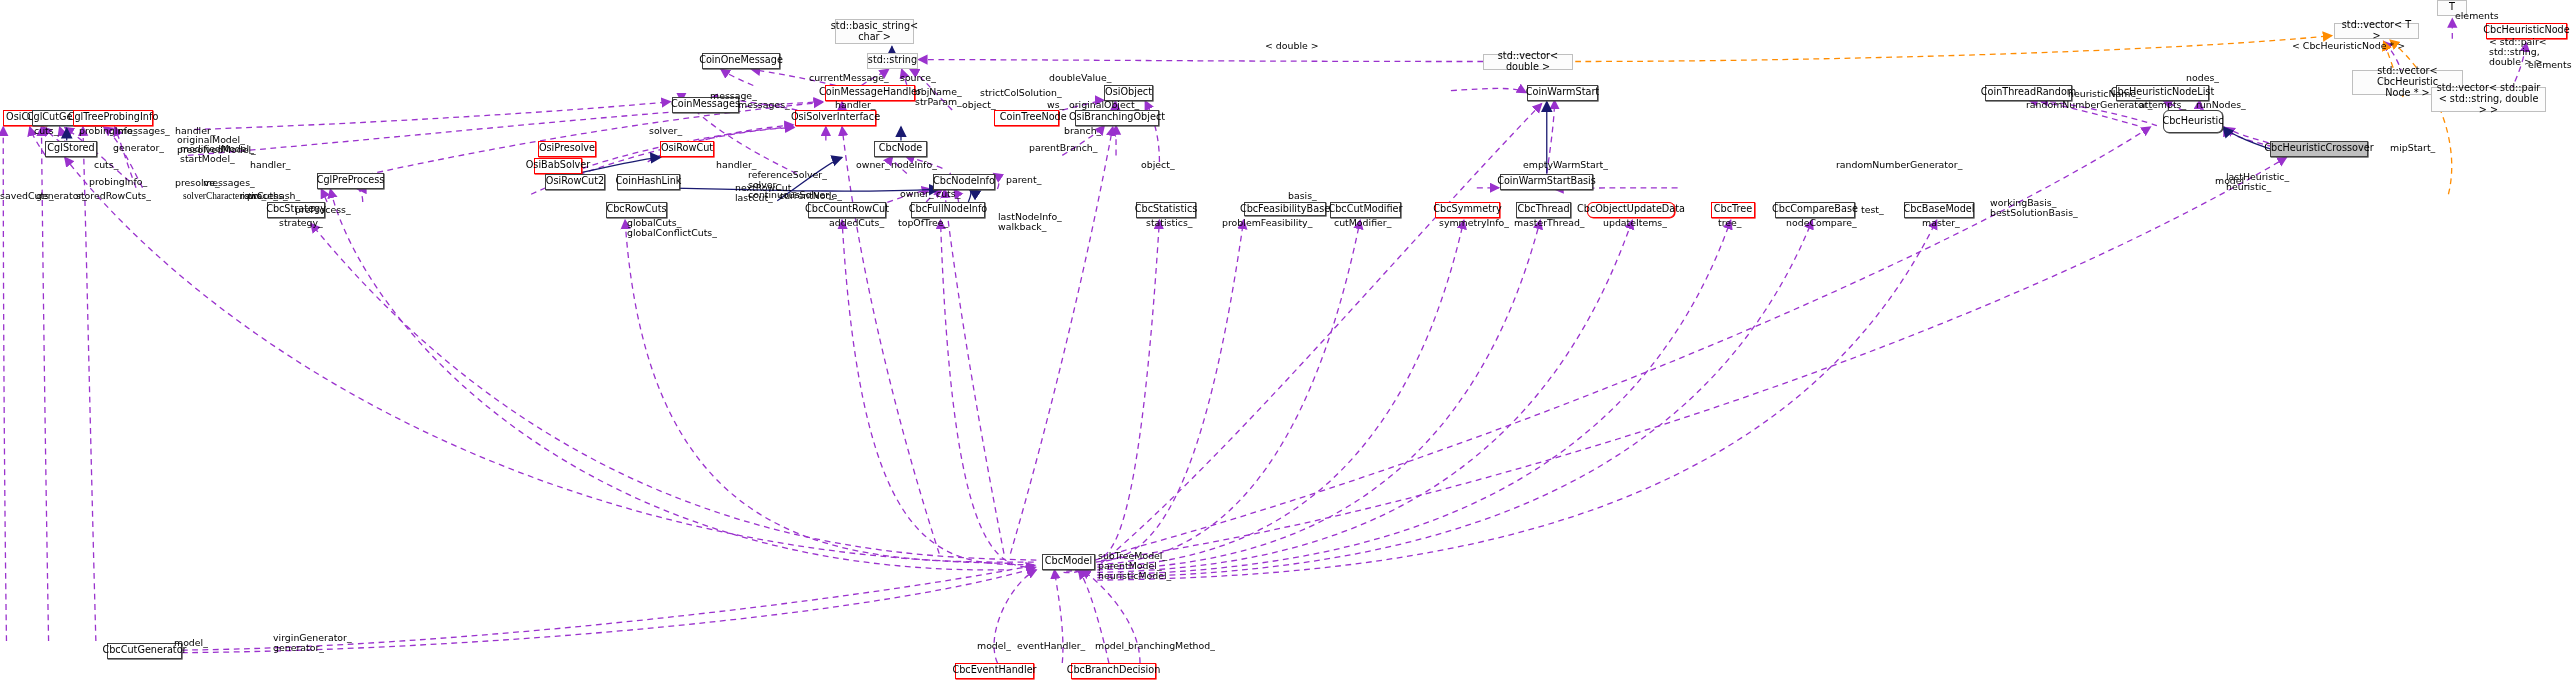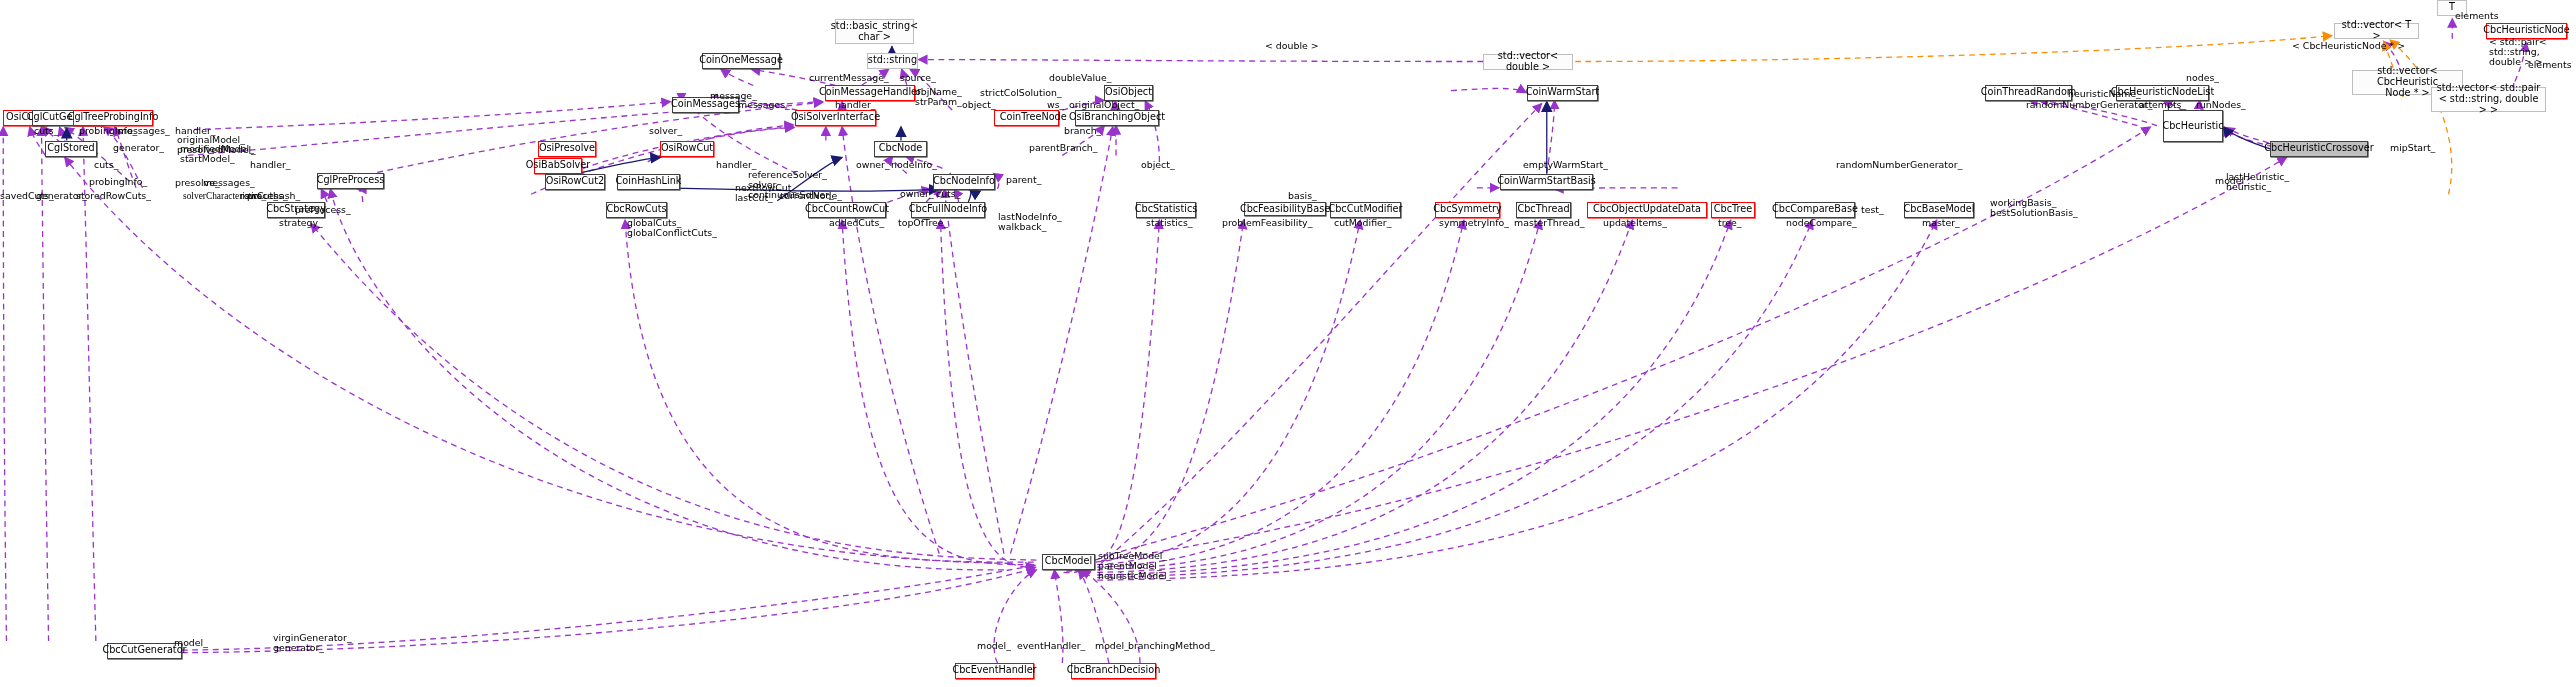--- a/index.html
+++ b/index.html
@@ -181,42 +181,42 @@
     <div class="node n-class" style="left: 1104px; top: 85px; width: 49px; height: 15.5px;">OsiObject</div>
     <div class="node n-class" style="left: 1527px; top: 85px; width: 71px; height: 15.5px;">CoinWarmStart</div>
     <div class="node n-class" style="left: 1985px; top: 85px; width: 87px; height: 15.5px;">CoinThreadRandom</div>
     <div class="node n-class" style="left: 2116px; top: 85px; width: 93px; height: 15.5px;">CbcHeuristicNodeList</div>
     <div class="node n-red" style="left: 2.6px; top: 110px; width: 44px; height: 15.5px;">OsiCuts</div>
     <div class="node n-class" style="left: 32px; top: 110px; width: 71px; height: 15.5px;">CglCutGenerator</div>
     <div class="node n-red" style="left: 73px; top: 110px; width: 80px; height: 15.5px;">CglTreeProbingInfo</div>
     <div class="node n-red" style="left: 795px; top: 110px; width: 81px; height: 15.5px;">OsiSolverInterface</div>
     <div class="node n-red" style="left: 994px; top: 110px; width: 65px; height: 15.5px; padding-left: 16px;">CoinTreeNode</div>
     <div class="node n-class" style="left: 1075px; top: 110px; width: 84px; height: 15.5px;">OsiBranchingObject</div>
-    <div class="node n-class" style="left: 2163px; top: 110px; width: 60px; height: 32px;">CbcHeuristic</div>
+    <div class="node n-class" style="left: 2163px; top: 110px; width: 60px; height: 23px; border-radius: 6px;">CbcHeuristic</div>
     <div class="node n-red" style="left: 538px; top: 141px; width: 58px; height: 15.5px;">OsiPresolve</div>
     <div class="node n-red" style="left: 660px; top: 141px; width: 54px; height: 15.5px;">OsiRowCut</div>
     <div class="node n-class" style="left: 45px; top: 141px; width: 52px; height: 15.5px;">CglStored</div>
     <div class="node n-class" style="left: 874px; top: 141px; width: 53px; height: 15.5px;">CbcNode</div>
     <div class="node n-current" style="left: 2270px; top: 141px; width: 98px; height: 15.5px;">CbcHeuristicCrossover</div>
     <div class="node n-red" style="left: 534px; top: 158px; width: 48px; height: 15.5px;">OsiBabSolver</div>
     <div class="node n-class" style="left: 545px; top: 174px; width: 60px; height: 15.5px;">OsiRowCut2</div>
     <div class="node n-class" style="left: 617px; top: 174px; width: 63px; height: 15.5px;">CoinHashLink</div>
     <div class="node n-class" style="left: 933px; top: 174px; width: 62px; height: 15.5px;">CbcNodeInfo</div>
     <div class="node n-class" style="left: 1500px; top: 174px; width: 93px; height: 15.5px;">CoinWarmStartBasis</div>
     <div class="node n-class" style="left: 317px; top: 173px; width: 67px; height: 15.5px;">CglPreProcess</div>
     <div class="node n-class" style="left: 267px; top: 202px; width: 58px; height: 15.5px;">CbcStrategy</div>
     <div class="node n-class" style="left: 606px; top: 202px; width: 61px; height: 15.5px;">CbcRowCuts</div>
     <div class="node n-class" style="left: 808px; top: 202px; width: 78px; height: 15.5px;">CbcCountRowCut</div>
     <div class="node n-class" style="left: 911px; top: 202px; width: 74px; height: 15.5px;">CbcFullNodeInfo</div>
     <div class="node n-class" style="left: 1136px; top: 202px; width: 60px; height: 15.5px;">CbcStatistics</div>
     <div class="node n-class" style="left: 1244px; top: 202px; width: 82px; height: 14px; text-align: center;">CbcFeasibilityBase</div>
     <div class="node n-class" style="left: 1330px; top: 202px; width: 71px; height: 15.5px;">CbcCutModifier</div>
     <div class="node n-red" style="left: 1435px; top: 202px; width: 65px; height: 15.5px;">CbcSymmetry</div>
     <div class="node n-class" style="left: 1516px; top: 202px; width: 55px; height: 15.5px;">CbcThread</div>
-    <div class="node n-red" style="left: 1587px; top: 202px; width: 120px; height: 15.5px;">CbcObjectUpdateData</div>
+    <div class="node n-red" style="left: 1587px; top: 202px; width: 88px; height: 15.5px; border-radius: 6px;">CbcObjectUpdateData</div>
     <div class="node n-red" style="left: 1711px; top: 202px; width: 44px; height: 15.5px;">CbcTree</div>
     <div class="node n-class" style="left: 1775px; top: 202px; width: 80px; height: 15.5px;">CbcCompareBase</div>
     <div class="node n-class" style="left: 1904px; top: 202px; width: 70px; height: 15.5px;">CbcBaseModel</div>
     <div class="node n-class" style="left: 1042px; top: 554px; width: 53px; height: 15.5px;">CbcModel</div>
     <div class="node n-red" style="left: 955px; top: 663px; width: 79px; height: 15.5px;">CbcEventHandler</div>
     <div class="node n-red" style="left: 1071px; top: 663px; width: 85px; height: 15.5px;">CbcBranchDecision</div>
     <div class="node n-class" style="left: 107px; top: 643px; width: 75px; height: 15.5px;">CbcCutGenerator</div>
     <div class="elabel" style="left: 2455px; top: 11px;">elements</div>
     <div class="elabel" style="left: 1265px; top: 41px;">&lt; double &gt;</div>
     <div class="elabel" style="left: 2292px; top: 41px;">&lt; CbcHeuristicNode * &gt;</div>

